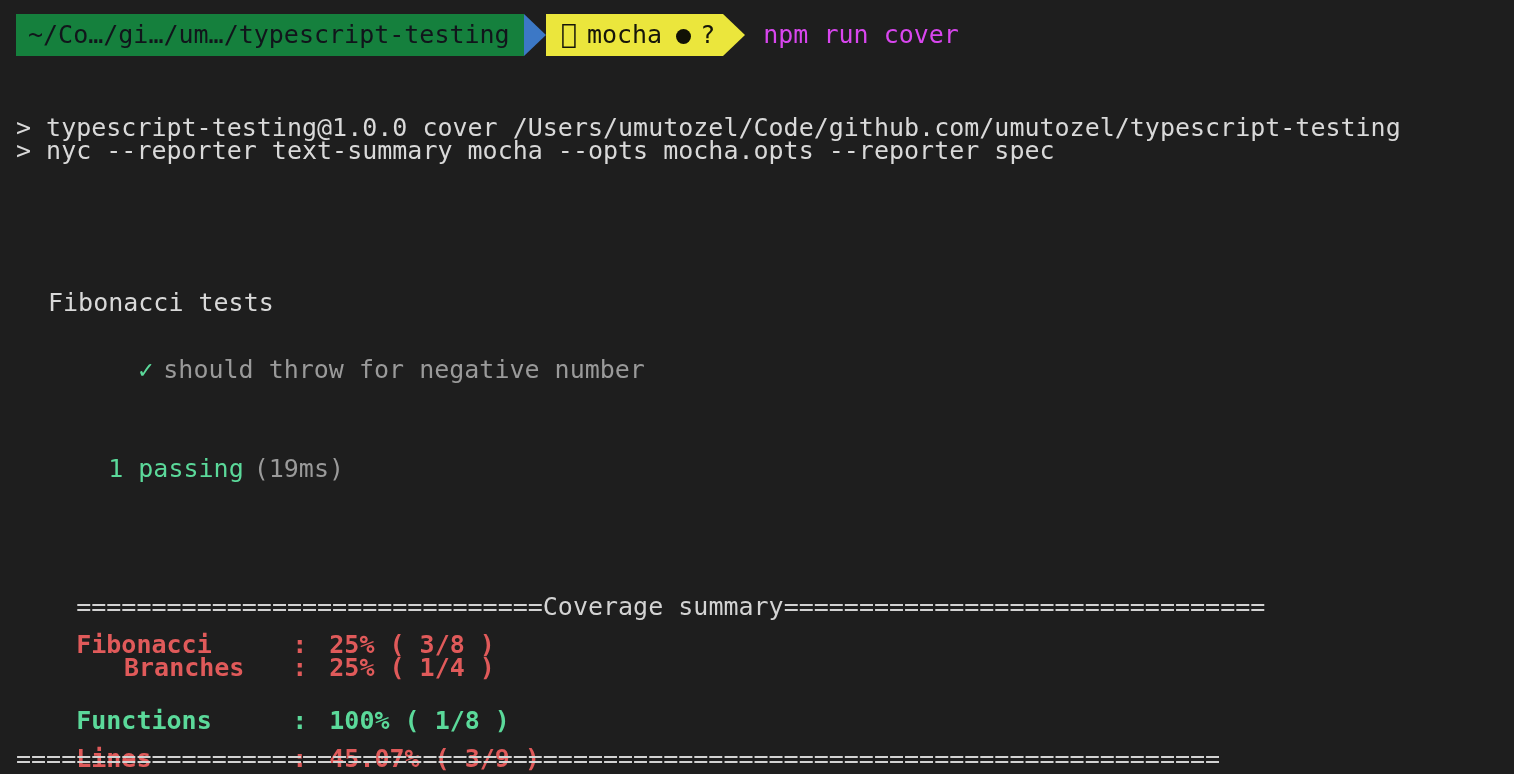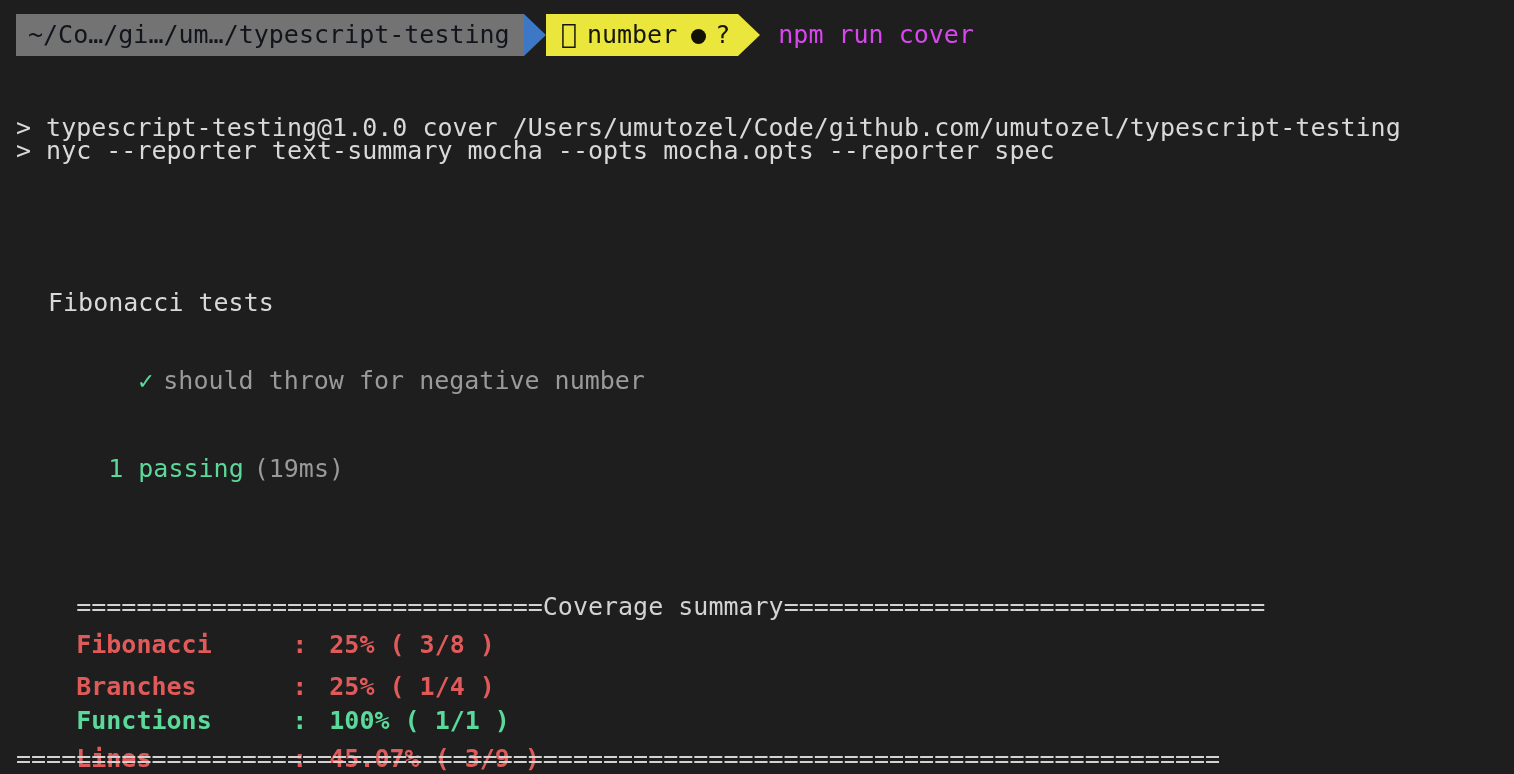--- a/index.html
+++ b/index.html
@@ -41,21 +41,21 @@
     display: flex;
     align-items: center;
     height: 42px;
     box-sizing: border-box;
     white-space: pre;
     font-size: 25px;
     line-height: 42px;
   }
 
   .seg-path {
-    background: #737373;
+    background: #15803d;
     color: #11151b;
     padding: 0 14px 0 12px;
   }
   .arrow-blue-on-yellow {
     width: 0; height: 0;
     border-top: 21px solid transparent;
     border-bottom: 21px solid transparent;
     border-left: 22px solid #3c78c6;
   }
   .seg-git {
@@ -123,58 +123,58 @@
 
     <div class="seg seg-path">
       <span>~/Co…/gi…/um…/typescript-testing</span>
     </div>
     <div class="arrow-blue-on-yellow"></div>
 
     <div class="yellow-wedge-under"></div>
 
     <div class="seg seg-git">
       <span class="git-icon"></span>
-      <span>number</span>
+      <span>mocha</span>
       <span class="dirty-dot"></span>
       <span>?</span>
     </div>
     <div class="arrow-yellow-on-bg"></div>
 
     <div class="seg seg-cmd">
       <span>npm run cover</span>
     </div>
   </div>
 
   <div class="line white" style="top: 109px;">&gt; typescript-testing@1.0.0 cover /Users/umutozel/Code/github.com/umutozel/typescript-testing</div>
   <div class="line white" style="top: 132px;">&gt; nyc --reporter text-summary mocha --opts mocha.opts --reporter spec</div>
 
   <div class="line white" style="top: 284px; left: 48px;">Fibonacci tests</div>
 
-  <div class="line" style="top: 324px; left: 78px;">
+  <div class="line" style="top: 313px; left: 78px;">
     <span class="green">✓</span><span class="dim" style="padding-left: 10px;">should throw for negative number</span>
   </div>
 
   <div class="line" style="top: 412px; left: 48px;">
     <span class="green">1 passing</span><span class="dim" style="padding-left: 10px;">(19ms)</span>
   </div>
 
   <div class="line sep" style="top: 550px;">
     <span>===============================</span><span style="padding:0 0;margin-top:40px;">Coverage summary</span><span>================================</span>
   </div>
 
   <div class="line" style="top: 588px;">
     <span class="red bold cov-label" style="width: 216px;">Fibonacci</span><span class="red bold">:</span><span class="red bold" style="padding-left: 22px;">25% ( 3/8 )</span>
   </div>
 
-  <div class="line" style="top: 630px;">
+  <div class="line" style="top: 611px; text-align: center;">
     <span class="red bold cov-label" style="width: 216px;">Branches</span><span class="red bold">:</span><span class="red bold" style="padding-left: 22px;">25% ( 1/4 )</span>
   </div>
 
   <div class="line" style="top: 664px;">
-    <span class="green bold cov-label" style="width: 216px;">Functions</span><span class="green bold">:</span><span class="green bold" style="padding-left: 22px;">100% ( 1/1 )</span>
+    <span class="green bold cov-label" style="width: 216px;">Functions</span><span class="green bold">:</span><span class="green bold" style="padding-left: 22px;">100% ( 1/8 )</span>
   </div>
 
   <div class="line" style="top: 702px;">
     <span class="red bold cov-label" style="width: 216px;">Lines</span><span class="red bold">:</span><span class="red bold" style="padding-left: 22px;">45.07% ( 3/9 )</span>
   </div>
 
   <div class="line sep" style="top: 740px;">================================================================================</div>
 
 </div>
 

